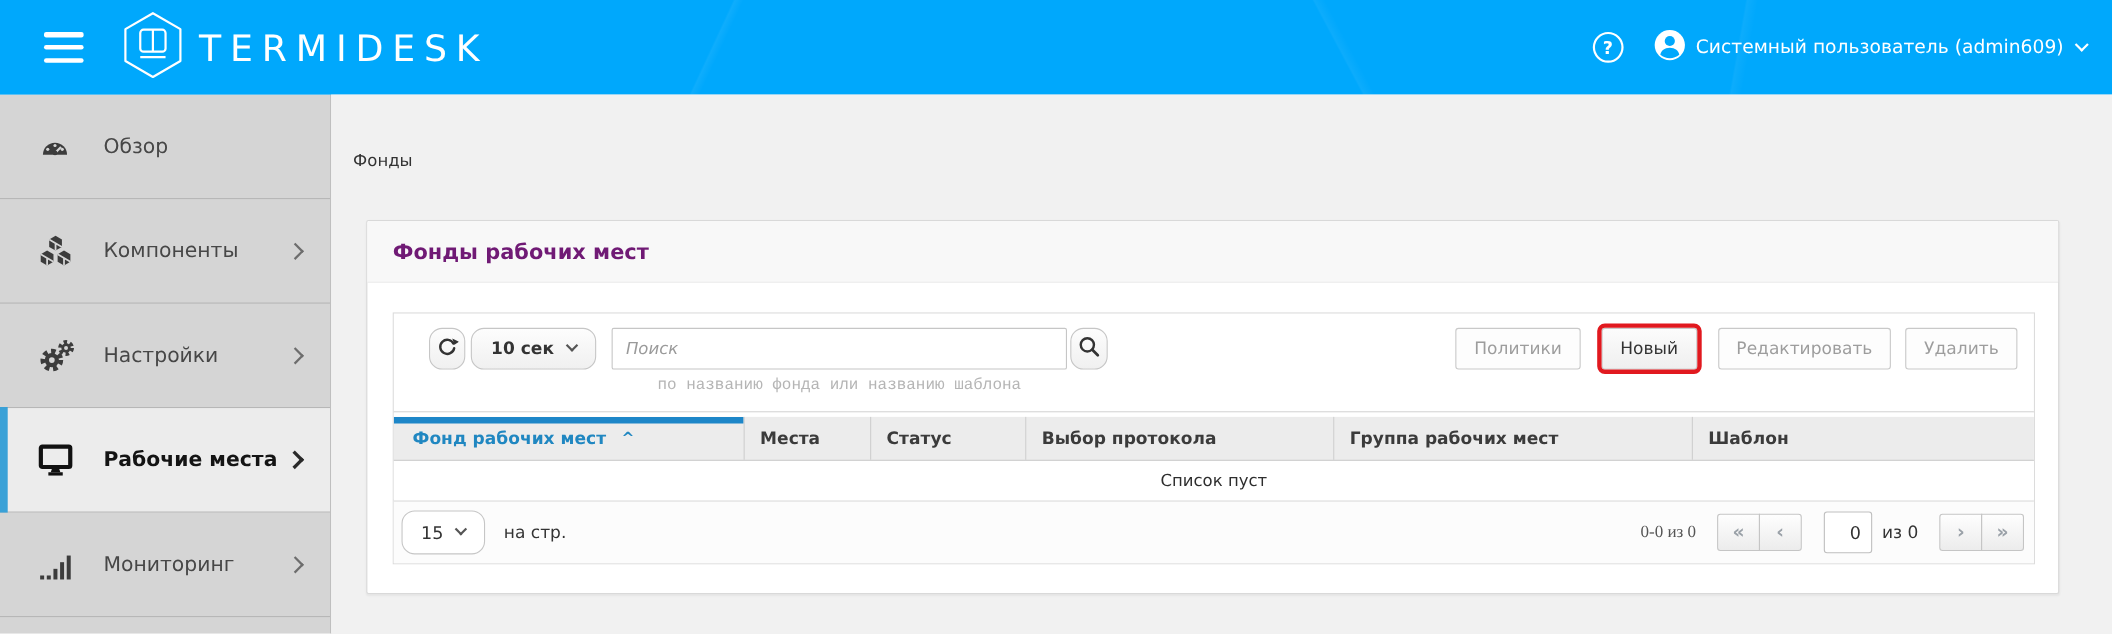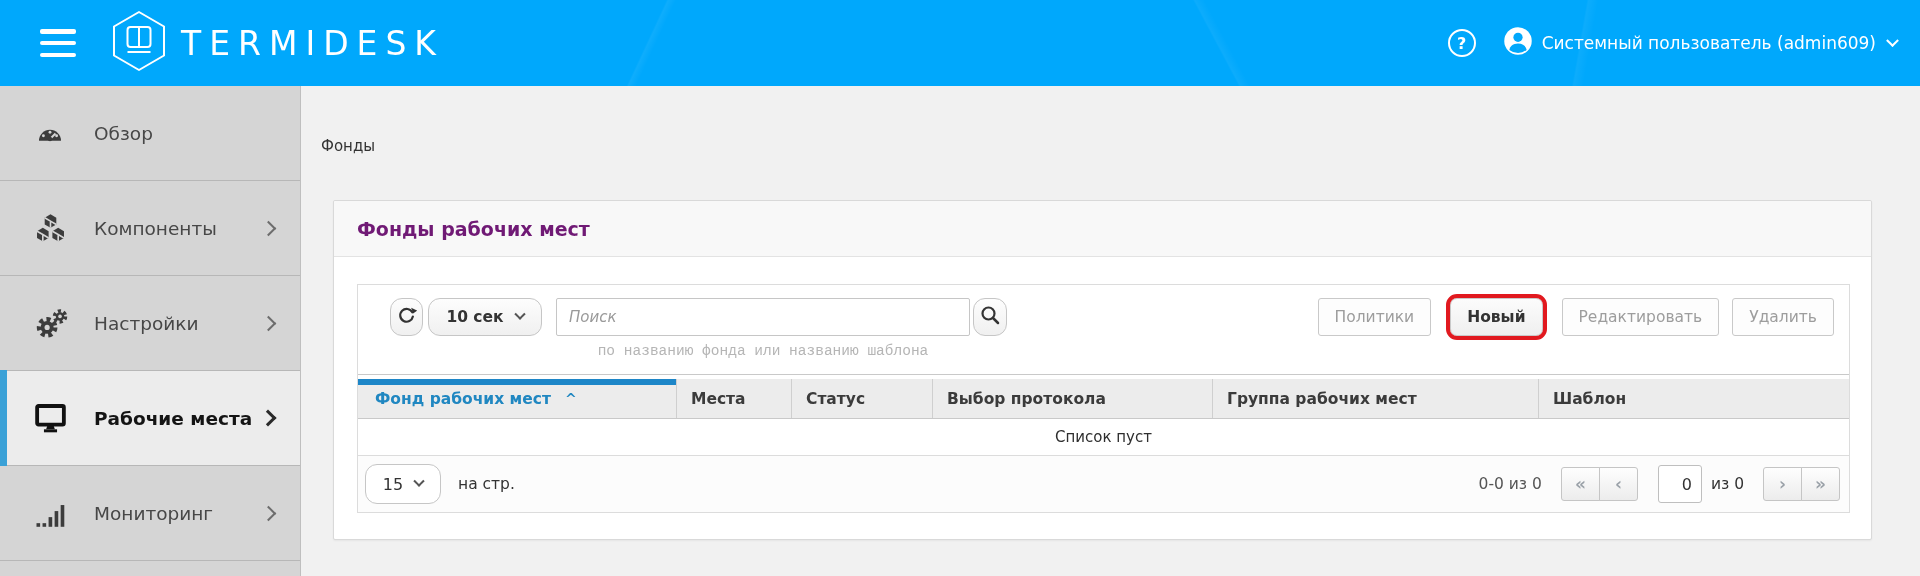--- a/index.html
+++ b/index.html
@@ -73,21 +73,21 @@
   .search-input::placeholder { font-style:italic; color:#9a9a9a; }
   .search-btn { position:absolute; left:615px; top:13px; width:34px; height:38px; }
   .search-hint { position:absolute; left:198px; top:58px; width:414px; text-align:center;
     font-size:14.5px; color:#b5b5b5; white-space:nowrap;font-family:Liberation Mono, monospace; }
 
   .actions { position:absolute; top:13px; right:15px; height:38px; display:flex;
     align-items:center; gap:13px; }
   .action-btn { height:38px; padding:0 16px; font-size:15.5px; font-family:inherit;
     background:#fdfdfd; border:1px solid #c9c9c9; border-radius:3px; color:#9d9d9d;
     cursor:pointer; white-space:nowrap; }
-  .action-btn.enabled { color:#333; font-weight:700; background:linear-gradient(180deg,#fcfcfc,#efefef);border-radius:7px; }
+  .action-btn.enabled { color:#333; font-weight:400; background:linear-gradient(180deg,#fcfcfc,#efefef); }
   .action-btn.highlighted { outline:4px solid #e1191f; outline-offset:0; margin:0 6px; }
 
   
   .tbl { position:absolute; left:0; top:89px; width:100%; }
   .tbl-topline { height:1px; background:#c9c9c9; }
   .tbl-gap { height:4px; background:#fff; }
   .tbl-head { display:flex; height:40px; background:#ececec; border-bottom:1px solid #c9c9c9; }
   .th { position:relative; display:flex; align-items:center; padding-left:14px; font-size:15.5px;
     font-weight:600; color:#3b3b3b; border-right:1px solid #cfcfcf; cursor:pointer;
     white-space:nowrap; overflow:hidden; flex:none; }
@@ -100,21 +100,21 @@
     font-size:15px; color:#2e2e2e; background:#fff; }
 
   
   .gfooter { position:absolute; left:0; top:170px; bottom:0; width:100%; background:#fcfcfc;
     border-top:1px solid #dcdcdc; display:flex; align-items:center; }
   .pagesize-dd { position:absolute; left:7px; top:8px; width:76px; height:40px;
     font-size:16px; color:#333; background:#fff; }
   .perpage { position:absolute; left:100px; top:0; bottom:0; display:flex; align-items:center;
     font-size:15.5px; color:#333; }
   .pager { margin-left:auto; display:flex; align-items:center; padding-right:9px; }
-  .range-text { font-size:15.5px; color:#555; margin-right:19px; }
+  .range-text { font-size:15.5px; color:#555; margin-right:19px;font-family:Liberation Serif, serif; }
   .pg-group { display:flex; }
   .pg-btn { width:39px; height:34px; background:linear-gradient(180deg,#fefefe,#ececec);
     border:1px solid #c5c5c5; display:flex; align-items:center; justify-content:center;
     color:#9aa1a8; font-size:17px; font-weight:bold; cursor:pointer; }
   .pg-group .pg-btn:first-child { border-radius:3px 0 0 3px; }
   .pg-group .pg-btn:last-child { border-radius:0 3px 3px 0; margin-left:-1px; }
   .page-input { width:44px; height:38px; margin-left:20px; border:1px solid #bfbfbf;
     border-radius:3px; text-align:right; padding-right:9px; font-size:16px; color:#333;
     font-family:inherit; outline:none; }
   .of-label { font-size:15.5px; color:#333; margin:0 19px 0 9px; white-space:nowrap; }

